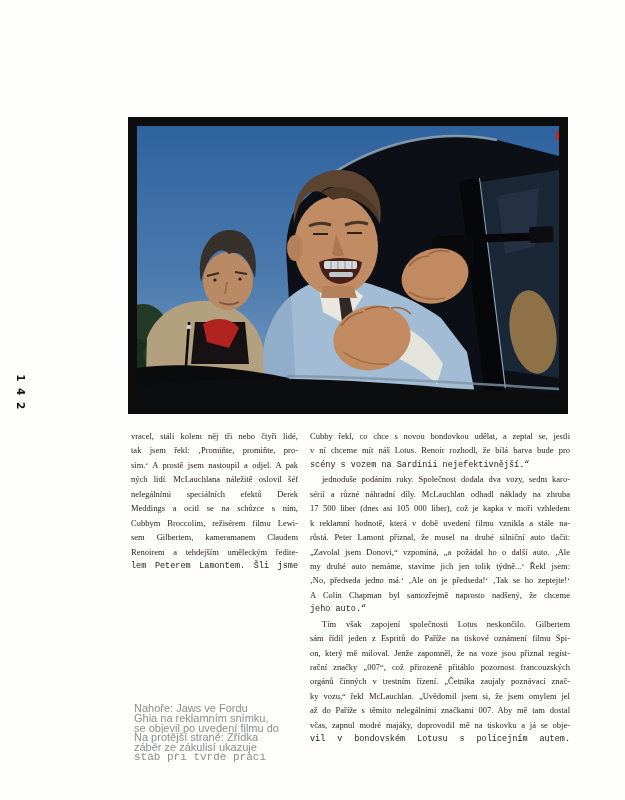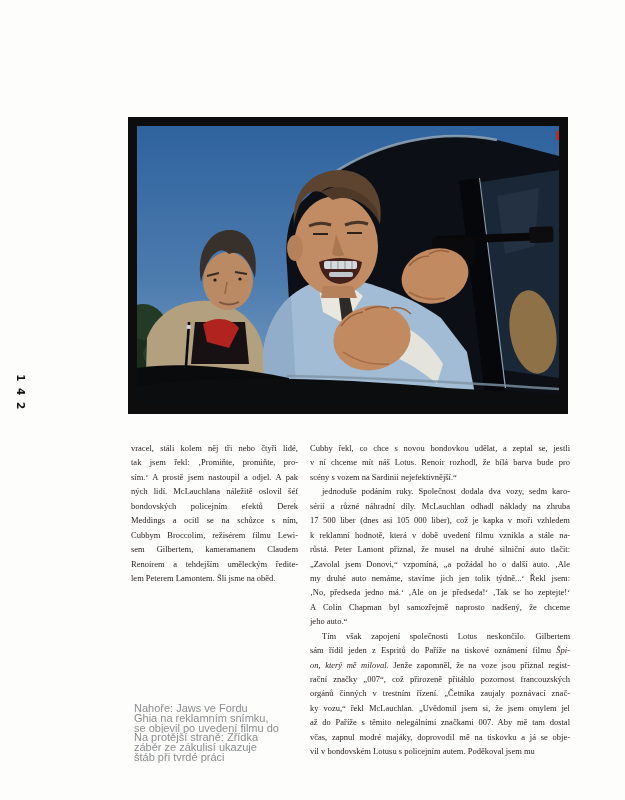--- a/index.html
+++ b/index.html
@@ -22,31 +22,31 @@
   
   .photo-frame{
     position:absolute;left:128px;top:117px;width:422px;height:279px;
     border:9px solid #0d0d0d;background:#33659e;
   }
   .photo-frame svg{display:block;}
 
   
   .col{
     position:absolute;top:429px;color:#2a231e;
-    font-size:8.5px;line-height:14.45px;margin-top:12px;
+    font-size:8.5px;line-height:14.45px;
   }
   .col-left{left:131px;width:167px;}
   .col-right{left:310px;width:260px;}
   .line{
     text-align:justify;text-align-last:justify;
     height:14.45px;overflow:hidden;
   }
-  .line.last{text-align-last:left;}
+  .line.last{text-align-last:left;font-family:Liberation Mono, monospace;}
   .para.indent .line:first-child{text-indent:12px;}
-  .it{font-style:italic;}
+  .it{}
 
   
   .caption{
     position:absolute;left:134px;top:704px;width:145px;
     font-family:"Liberation Sans", sans-serif;
     font-size:11px;line-height:9.8px;color:#8b8d8f;
   }
   .caption .line{
     text-align:left;text-align-last:left;height:9.8px;
   }
@@ -155,21 +155,21 @@
       <rect x="419" y="5" width="3" height="9" fill="#b03028"></rect>
     </svg>
   </div>
 
   <div class="col col-left">
       <div class="para">
         <div class="line"><span>vracel, stáli kolem něj tři nebo čtyři lidé,</span></div>
         <div class="line"><span>tak jsem řekl: ‚Promiňte, promiňte, pro-</span></div>
         <div class="line"><span>sím.‘ A prostě jsem nastoupil a odjel. A pak</span></div>
         <div class="line"><span>ných lidí. McLauchlana náležitě oslovil šéf</span></div>
-        <div class="line"><span>bondovských policejním efektů Derek</span></div>
+        <div class="line"><span>nelegálními speciálních efektů Derek</span></div>
         <div class="line"><span>Meddings a ocitl se na schůzce s ním,</span></div>
         <div class="line"><span>Cubbym Broccolim, režisérem filmu Lewi-</span></div>
         <div class="line"><span>sem Gilbertem, kameramanem Claudem</span></div>
         <div class="line"><span>Renoirem a tehdejším uměleckým ředite-</span></div>
         <div class="line last"><span>lem Peterem Lamontem. Šli jsme na oběd.</span></div>
       </div>
     </div>
 
   <div class="col col-right">
       <div class="para">

